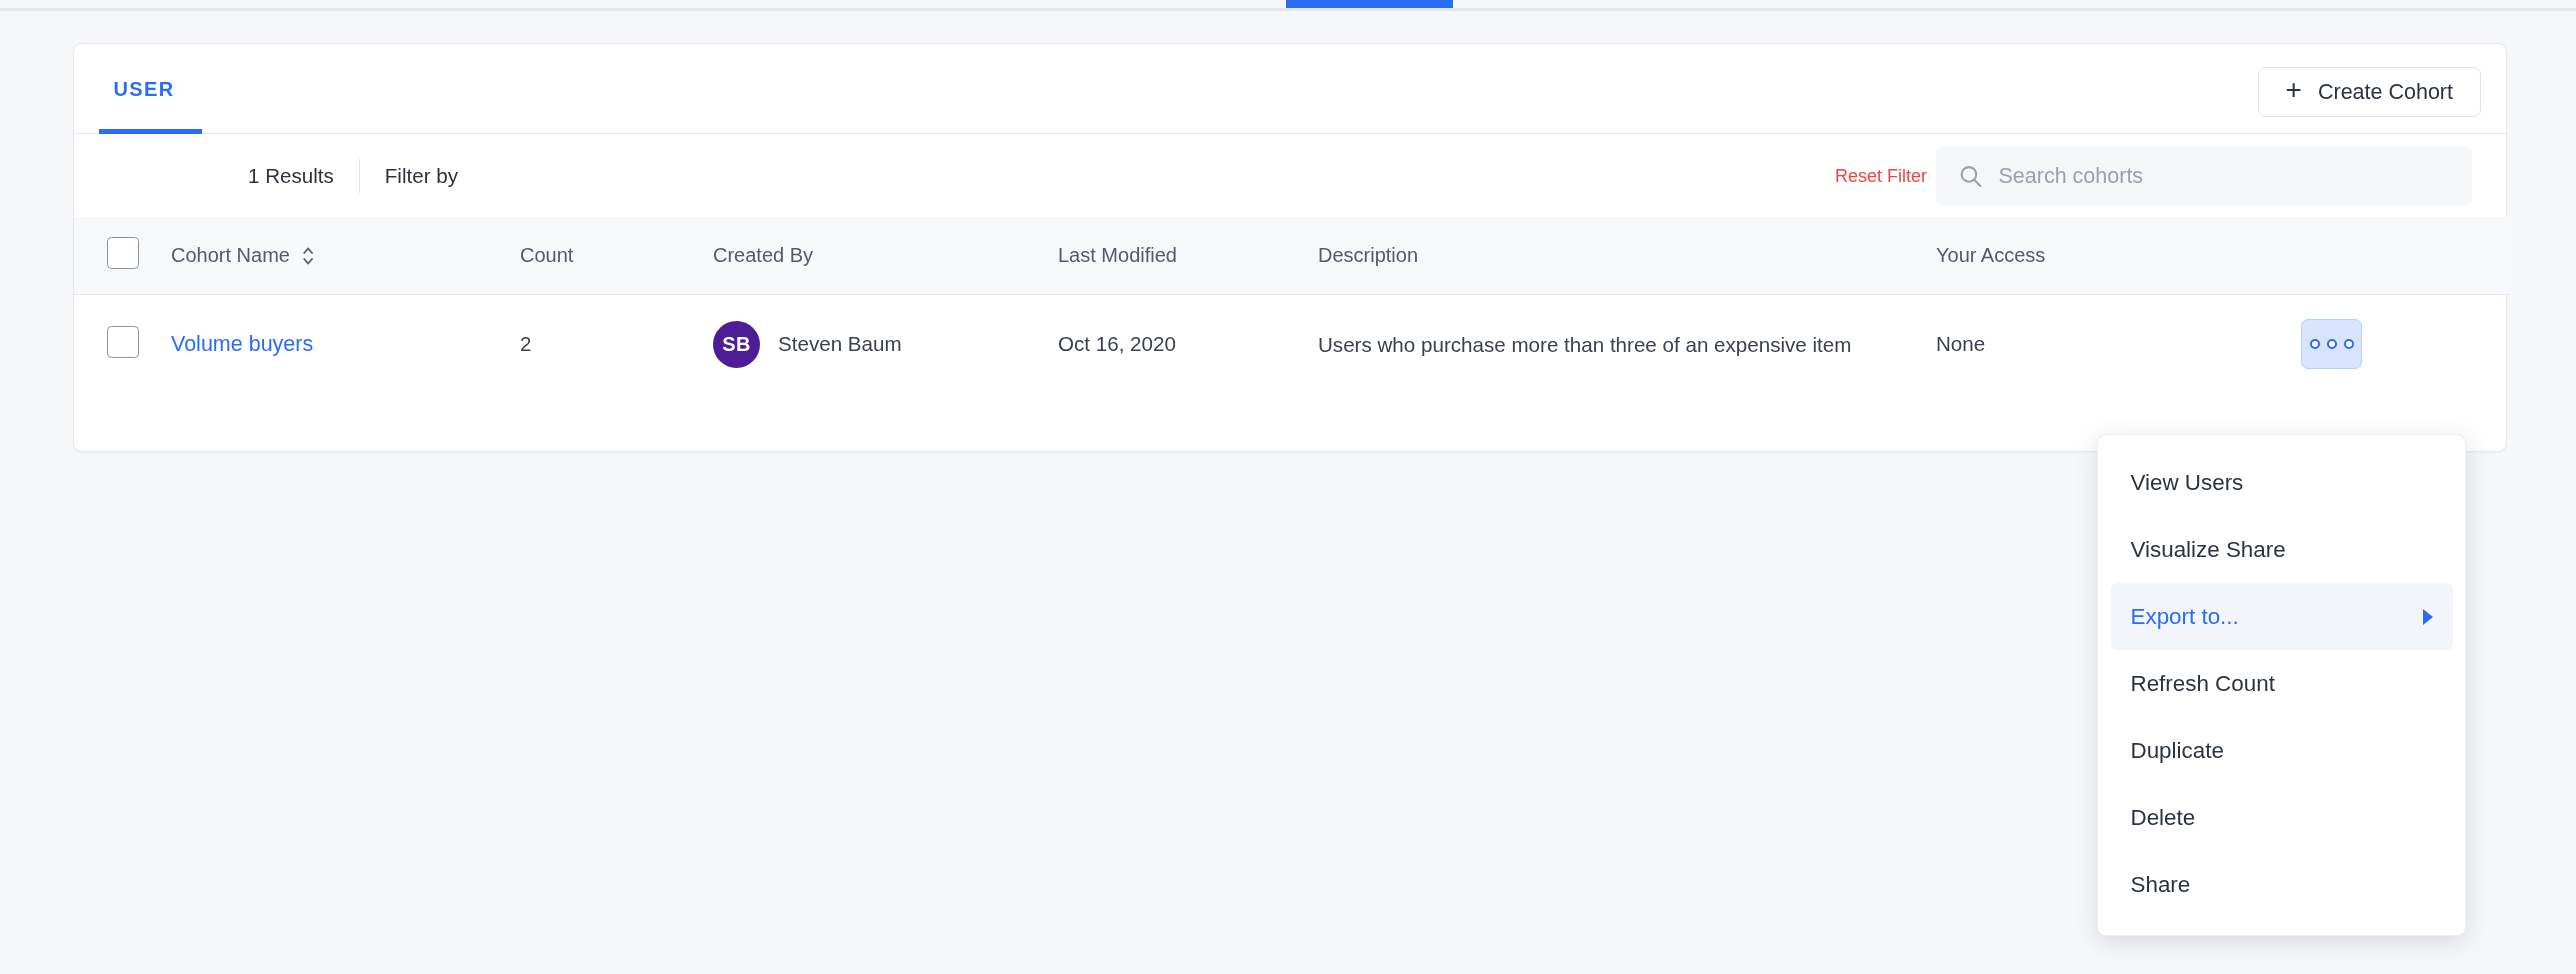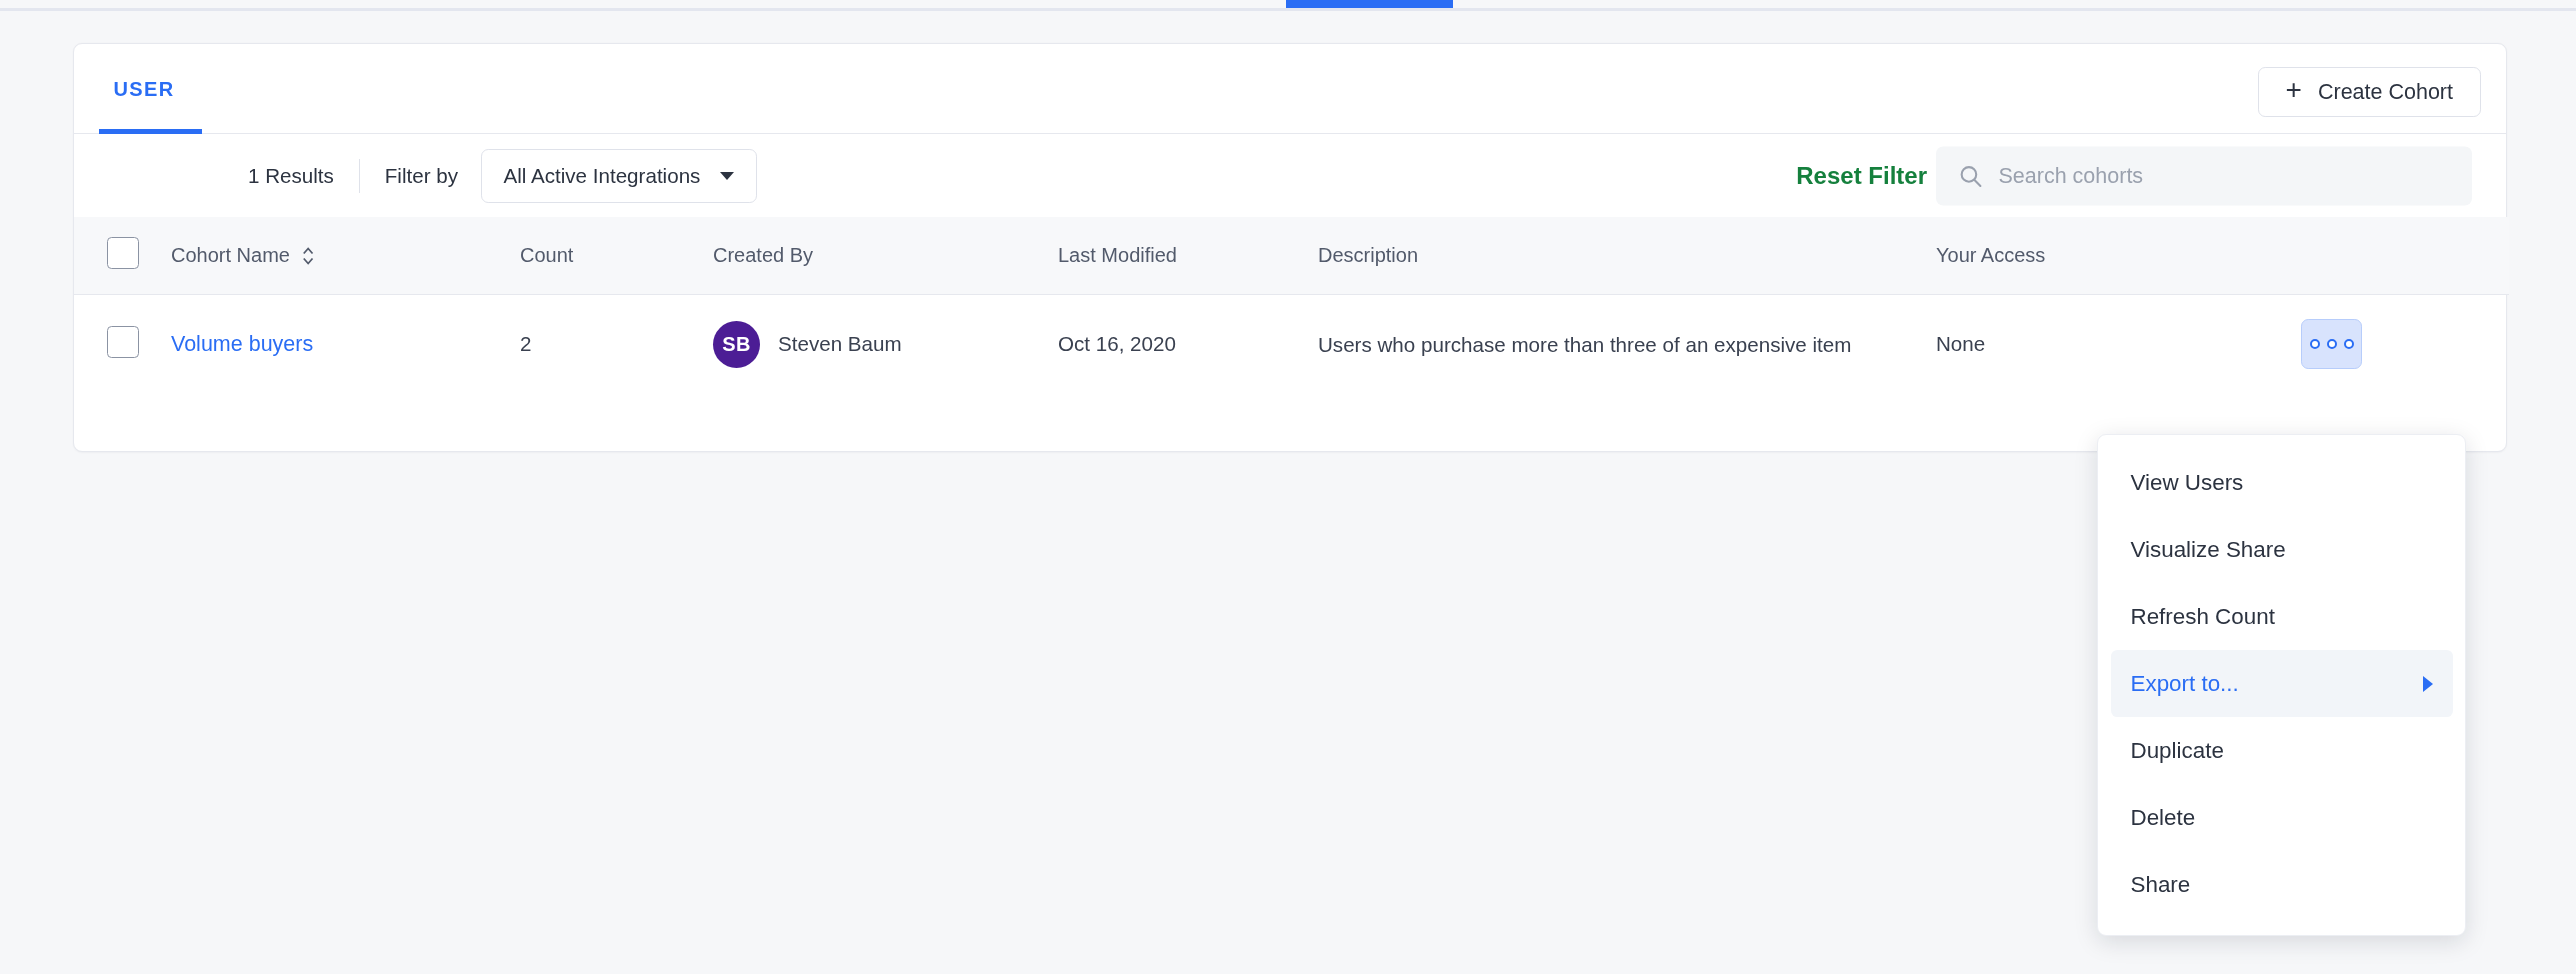--- a/index.html
+++ b/index.html
@@ -79,21 +79,21 @@
     cursor: pointer;
   }
   .dropdown .dd-label { font-size: 20.6px; color: #2c3340; font-weight: 500; }
   .caret {
     width: 0; height: 0;
     border-left: 7.2px solid transparent; border-right: 7.2px solid transparent;
     border-top: 8px solid #2c3340;
   }
   .reset-filter {
     position: absolute; right: 579px; top: 50%; transform: translateY(-50%);
-    font-size: 24px; color: #15803d; font-weight: 700; cursor: pointer;
+    font-size: 18px; color: #ef4444; font-weight: 400; cursor: pointer;
   }
   .search-wrap {
     position: absolute; right: 34px; top: 50%; transform: translateY(-50%);
     width: 536px; height: 59px;
     background: #f4f6f8; border-radius: 7.2px;
     display: flex; align-items: center; padding: 0 21.5px; gap: 16px;
     cursor: text;
   }
   .search-icon { width: 25px; height: 25px; flex: none; display:block; }
   .search-input {
@@ -205,24 +205,20 @@
         <span class="lbl">Create Cohort</span>
       </div>
     </div>
 
     <div class="filter-row">
       <span class="results-count">1 Results</span>
       <span class="vdiv"></span>
       <span class="filter-by">Filter by</span>
 
 
-      <div class="dropdown">
-        <span class="dd-label">All Active Integrations</span>
-        <span class="caret"></span>
-      </div>
 
       <span class="reset-filter">Reset Filter</span>
 
       <div class="search-wrap">
         <svg class="search-icon" viewBox="0 0 24 24" fill="none" stroke="#9aa1ae" stroke-width="2">
           <circle cx="10.5" cy="10.5" r="7"></circle>
           <line x1="15.6" y1="15.6" x2="21.5" y2="21.5" stroke-linecap="round"></line>
         </svg>
         <input class="search-input" type="text" placeholder="Search cohorts" style="">
       </div>
@@ -284,28 +280,28 @@
   </div>
 
 
   <div class="ctx-menu">
     <div class="ctx-item">
       <span>View Users</span>
     </div>
     <div class="ctx-item">
       <span>Visualize Share</span>
     </div>
-    <div class="ctx-item">
-      <span>Refresh Count</span>
-    </div>
     <div class="ctx-item active">
       <span>Export to...</span>
       <span class="ctx-arrow"></span>
     </div>
     <div class="ctx-item">
+      <span>Refresh Count</span>
+    </div>
+    <div class="ctx-item">
       <span>Duplicate</span>
     </div>
     <div class="ctx-item">
       <span>Delete</span>
     </div>
     <div class="ctx-item">
       <span>Share</span>
     </div>
   </div>
 

